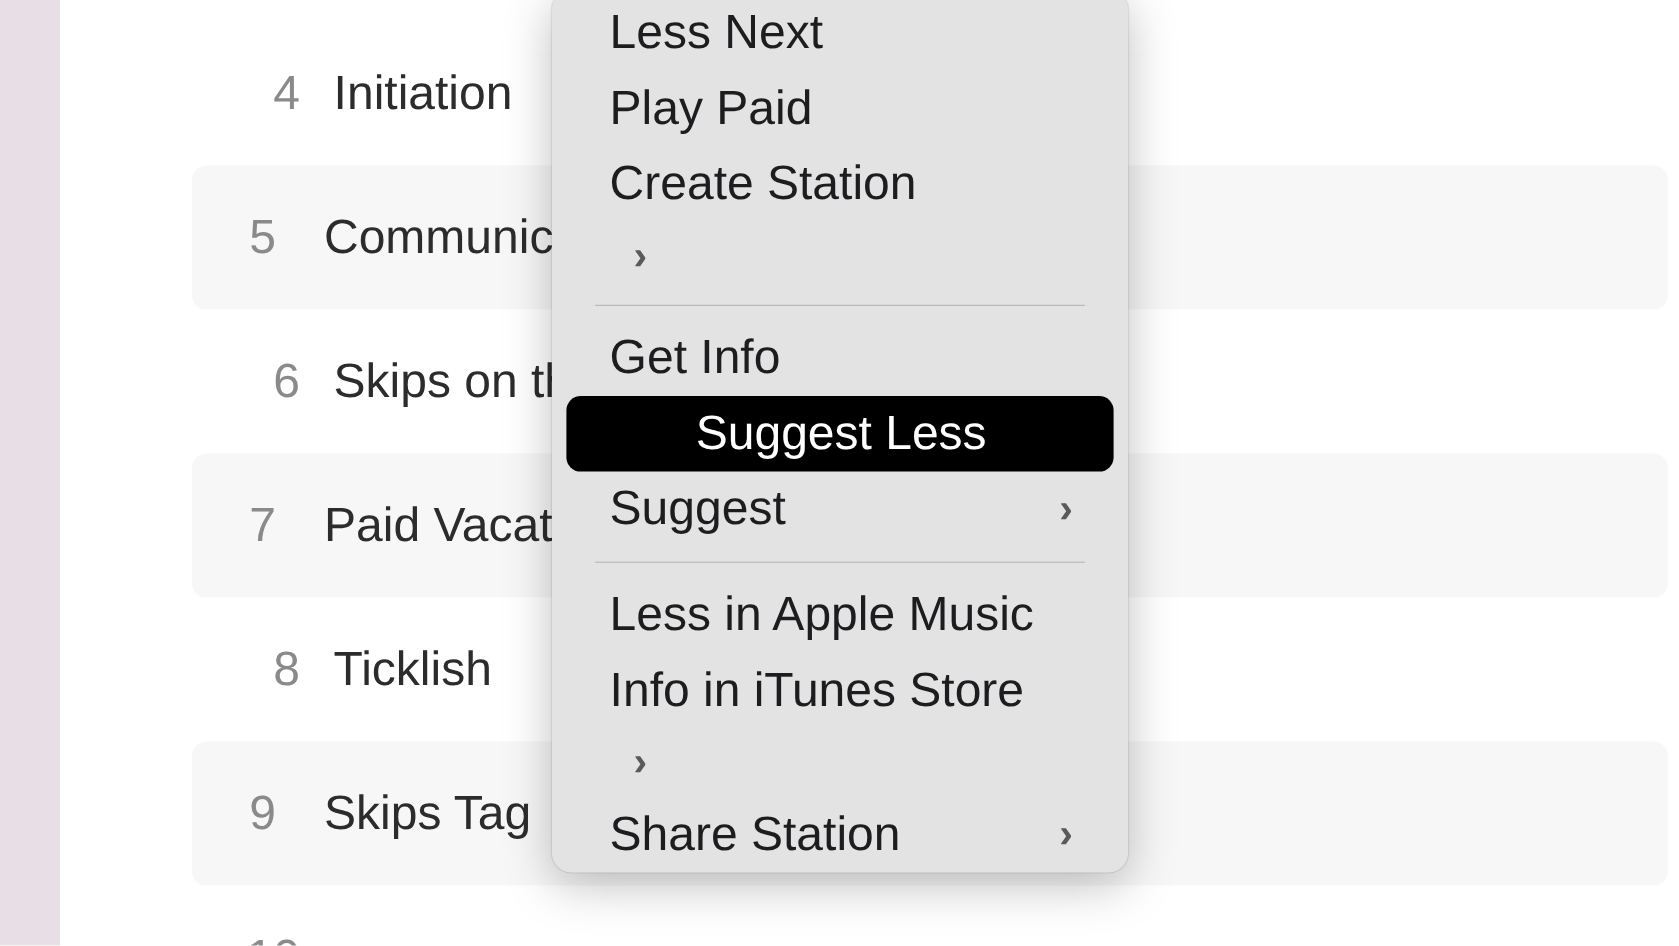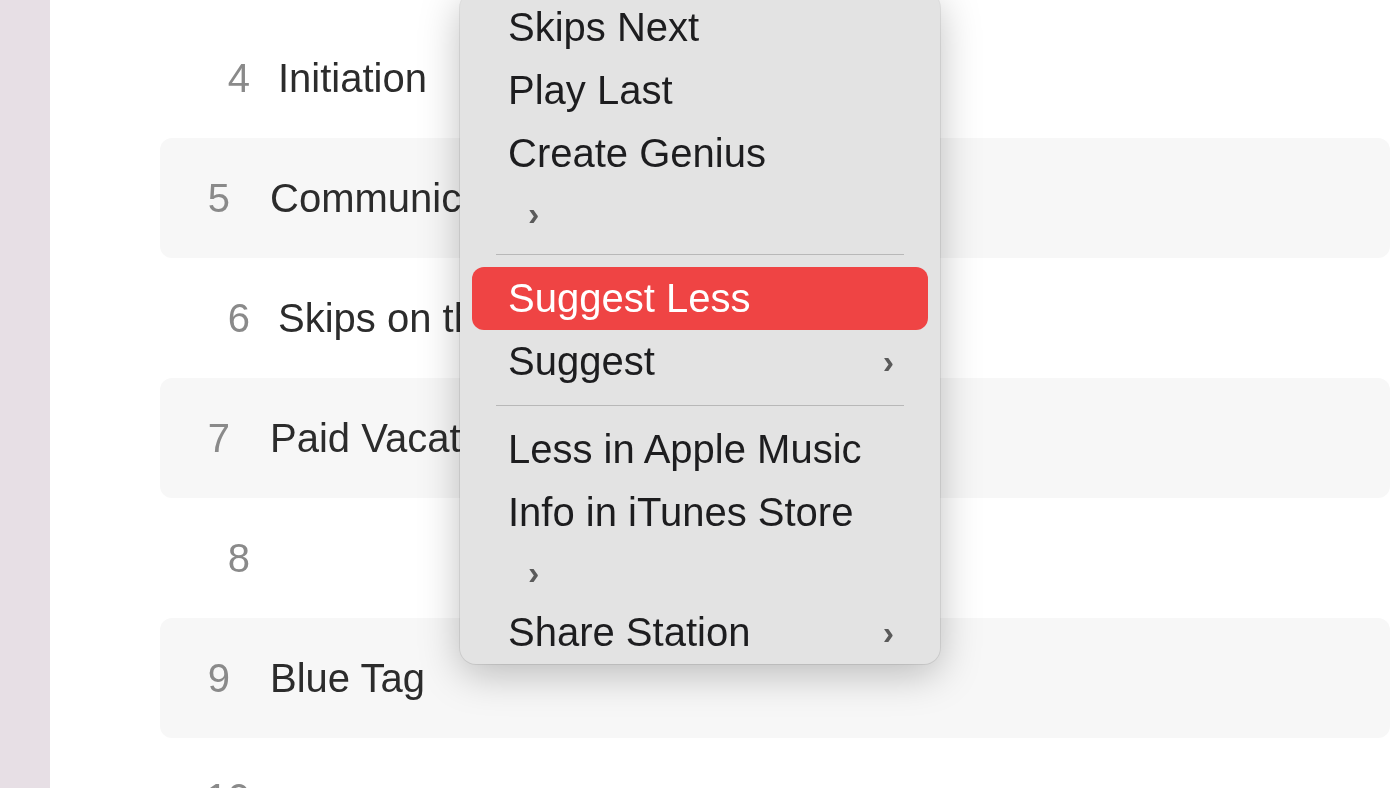--- a/index.html
+++ b/index.html
@@ -70,22 +70,23 @@
     justify-content: space-between;
     padding: 9px 34px 9px 36px;
     font-size: 40px;
     color: #1d1d1f;
     white-space: nowrap;
     margin: 0 12px;
     border-radius: 12px;
     font-weight: 400;
   }
   .menu-item.highlight {
-    background: #ef4444;
+    background: #000000;
     color: #ffffff;
+    justify-content: center;
   }
   .menu-sep {
     height: 1px;
     background: #b8b8b8;
     margin: 12px 36px;
   }
   .chevron {
     font-size: 34px;
     color: #5a5a5a;
     font-weight: 700;
@@ -115,48 +116,52 @@
     <span class="track-title">Skips on the</span>
   </div>
 
   <div class="track-row alt" style="top:378px">
     <span class="track-num">7</span>
     <span class="track-title">Paid Vacatio</span>
   </div>
 
   <div class="track-row" style="top:498px">
     <span class="track-num">8</span>
+    <span class="track-title">Ticklish</span>
   </div>
 
   <div class="track-row alt" style="top:618px">
     <span class="track-num">9</span>
-    <span class="track-title">Blue Tag</span>
+    <span class="track-title">Skips Tag</span>
   </div>
 
   <div class="track-row" style="top:738px">
     <span class="track-num">10</span>
     <span class="track-title"></span>
   </div>
 
 </div>
 
 <div class="context-menu" id="context-menu">
     <div class="menu-item">
-      <span class="mi-label">Skips Next</span>
+      <span class="mi-label">Less Next</span>
     </div>
     <div class="menu-item">
-      <span class="mi-label">Play Last</span>
+      <span class="mi-label">Play Paid</span>
     </div>
     <div class="menu-item">
-      <span class="mi-label">Create Genius</span>
+      <span class="mi-label">Create Station</span>
     </div>
     <div class="menu-item">
       <span class="chevron">›</span>
     </div>
     <div class="menu-sep"></div>
+    <div class="menu-item">
+      <span class="mi-label">Get Info</span>
+    </div>
     <div class="menu-item highlight">
       <span class="mi-label">Suggest Less</span>
     </div>
     <div class="menu-item">
       <span class="mi-label">Suggest</span>
       <span class="chevron">›</span>
     </div>
     <div class="menu-sep"></div>
     <div class="menu-item">
       <span class="mi-label">Less in Apple Music</span>

